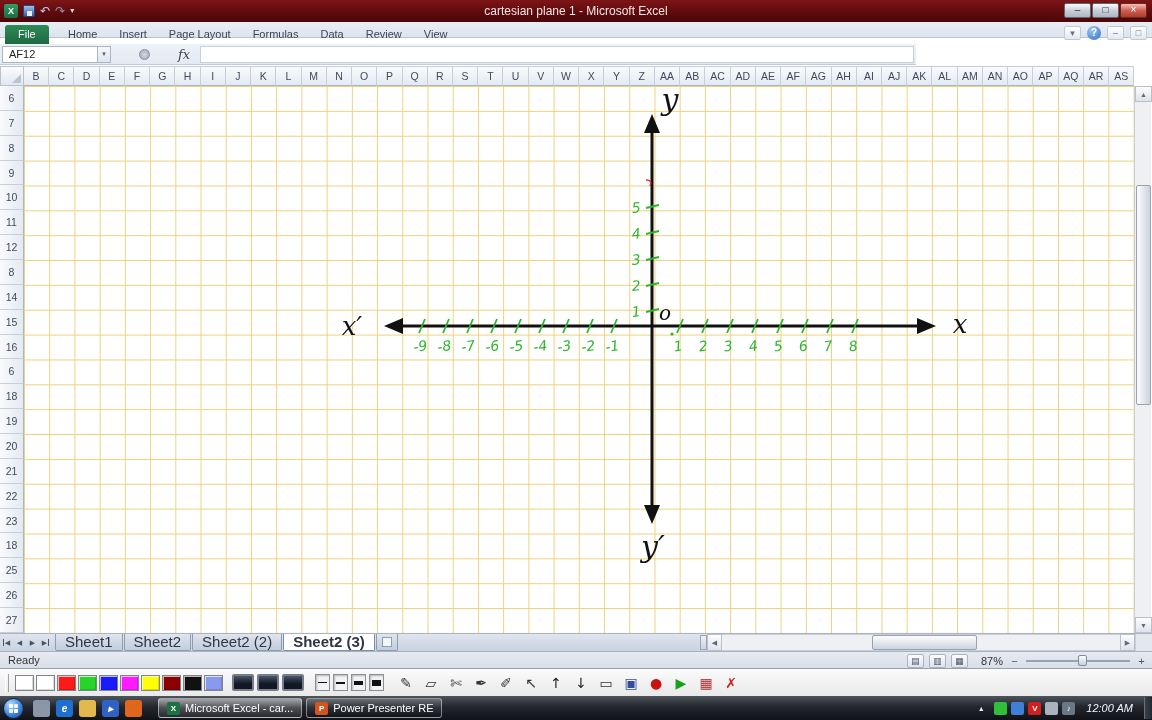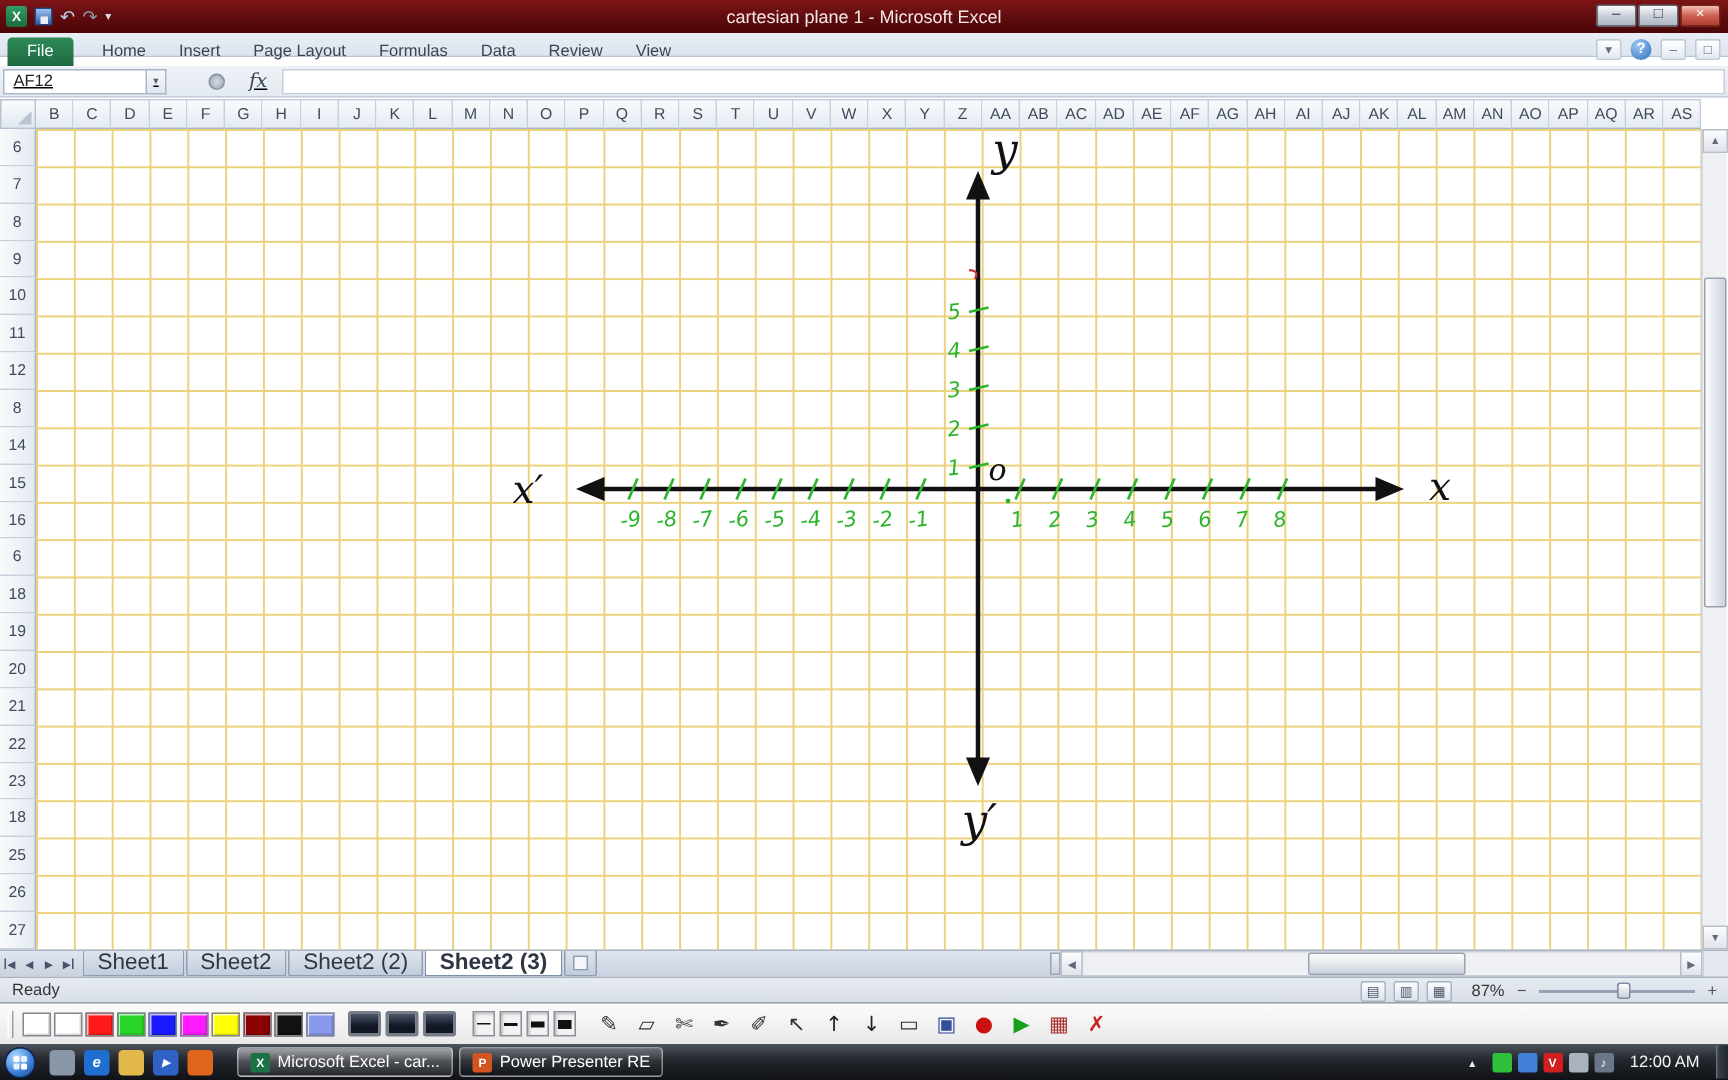--- a/index.html
+++ b/index.html
@@ -23,25 +23,25 @@
   
   .ribbonrow{position:absolute;left:0;top:22px;width:1152px;height:16px;background:linear-gradient(#e9eef6,#dde4ee);border-bottom:1px solid #b9c4d2;}
   .file-tab{position:absolute;left:5px;top:3px;height:19px;padding:0 13px;background:linear-gradient(#2e8a57,#1d6a41);border-radius:3px 3px 0 0;color:#fff;font-size:11px;line-height:19px;}
   .rtabs{position:absolute;left:57px;top:3px;height:19px;display:flex;}
   .rtab{padding:0 11px;font-size:11px;line-height:19px;color:#3d4450;}
   .ribbon-right{position:absolute;right:5px;top:3px;display:flex;gap:6px;align-items:center;height:16px;}
   .rr-btn{font-size:9px;color:#66707e;width:17px;height:14px;border:1px solid #c0c9d6;border-radius:2px;background:linear-gradient(#fff,#e2e8f1);text-align:center;line-height:12px;}
   .rr-help{width:14px;height:14px;border-radius:50%;background:radial-gradient(circle at 35% 30%,#9ec7f0,#2f6fc0);color:#fff;font-size:10px;font-weight:bold;text-align:center;line-height:14px;}
 
   
-  .fbar{position:absolute;left:0;top:44px;width:1152px;height:21px;background:linear-gradient(#eef2f8,#e4eaf2);border-bottom:1px solid #c2cbd8;display:flex;align-items:center;text-decoration:underline;}
+  .fbar{position:absolute;left:0;top:44px;width:916px;height:21px;background:linear-gradient(#eef2f8,#e4eaf2);border-bottom:1px solid #c2cbd8;display:flex;align-items:center;}
   .namebox{width:96px;height:17px;margin-left:2px;background:#fff;border:1px solid #aab6c6;font-size:11px;color:#222;display:flex;align-items:center;padding-left:6px;}
   .nb-arrow{width:13px;height:17px;border:1px solid #aab6c6;border-left:none;background:linear-gradient(#f6f8fb,#dfe6ef);font-size:7px;color:#55606e;display:flex;align-items:center;justify-content:center;}
   .fb-circle{width:11px;height:11px;border-radius:50%;background:radial-gradient(#d6dce4,#9aa3b0);margin-left:28px;border:1px solid #8791a0;}
-  .fx{margin-left:16px;font-family:"DejaVu Serif",serif;font-style:italic;font-size:13px;color:#3c4656;}
+  .fx{margin-left:28px;font-family:"DejaVu Serif",serif;font-style:italic;font-size:13px;color:#3c4656;}
   .finput{flex:1;height:17px;background:#fff;border:1px solid #c6cfdb;margin:0 2px 0 10px;}
 
   
   .select-all{position:absolute;left:0;top:66px;width:24px;height:20px;background:linear-gradient(#fafbfc,#e1e8f0);border:1px solid #b6c2d1;}
   .select-all::after{content:"";position:absolute;right:2px;bottom:2px;border-left:9px solid transparent;border-bottom:9px solid #b9c4d2;}
   .colheaders{position:absolute;left:24px;top:66px;width:1110px;height:20px;display:flex;}
   .col-h{flex:1;font-size:10.5px;color:#3f4a5c;text-align:center;line-height:19px;background:linear-gradient(#f9fafc,#e4eaf2);border-right:1px solid #c6cfdb;border-bottom:1px solid #a8b6c8;border-top:1px solid #c6cfdb;overflow:hidden;}
   .rowheaders{position:absolute;left:0;top:86px;width:24px;height:547px;display:flex;flex-direction:column;}
   .row-h{flex:1;font-size:10.5px;color:#3f4a5c;background:linear-gradient(to right,#f9fafc,#e4eaf2);border-bottom:1px solid #c6cfdb;border-right:1px solid #a8b6c8;display:flex;align-items:center;justify-content:center;}
   .gridbg{position:absolute;left:24px;top:86px;width:1110px;height:547px;background-color:#fff;background-image:linear-gradient(to right,#ecd27d 1px,transparent 1px),linear-gradient(to bottom,#ecd27d 1px,transparent 1px);background-size:25.2273px 24.8636px;}
@@ -103,21 +103,21 @@
   .quicklaunch{display:flex;gap:6px;margin-left:9px;}
   .ql{width:17px;height:17px;border-radius:3px;display:flex;align-items:center;justify-content:center;color:#fff;font-size:10px;font-style:italic;font-weight:bold;flex:none;}
   .tasks{display:flex;gap:4px;margin-left:16px;}
   .taskbtn{height:20px;display:flex;align-items:center;gap:5px;padding:0 8px;border:1px solid rgba(255,255,255,.45);border-radius:3px;background:linear-gradient(rgba(255,255,255,.22),rgba(255,255,255,.06) 50%,rgba(0,0,0,.12));color:#fff;font-size:11px;max-width:150px;white-space:nowrap;overflow:hidden;}
   .taskbtn.active{background:linear-gradient(rgba(255,255,255,.5),rgba(255,255,255,.2) 50%,rgba(255,255,255,.08));}
   .task-ico{width:13px;height:13px;border-radius:2px;color:#fff;font-size:8px;font-weight:bold;display:flex;align-items:center;justify-content:center;flex:none;}
   .tray{margin-left:auto;display:flex;align-items:center;gap:6px;}
   .trayarrow{color:#e8ecf2;font-size:8px;width:14px;text-align:center;}
   .trayicons{display:flex;gap:4px;}
   .tricon{width:13px;height:13px;border-radius:2px;color:#fff;font-size:8px;font-weight:bold;display:flex;align-items:center;justify-content:center;}
-  .clock{color:#f2f5f9;font-size:11px;margin:0 5px;}
+  .clock{color:#f2f5f9;font-size:11px;margin:0 5px;font-style:italic;}
   .showdesktop{width:8px;height:22px;background:linear-gradient(to right,#3a4048,#222831);border-left:1px solid #6a7078;}
 </style>
 </head>
 <body>
 
 <div id="app">
 
   <div class="titlebar">
     <div class="qat">
       <span class="xl-ico">X</span>

